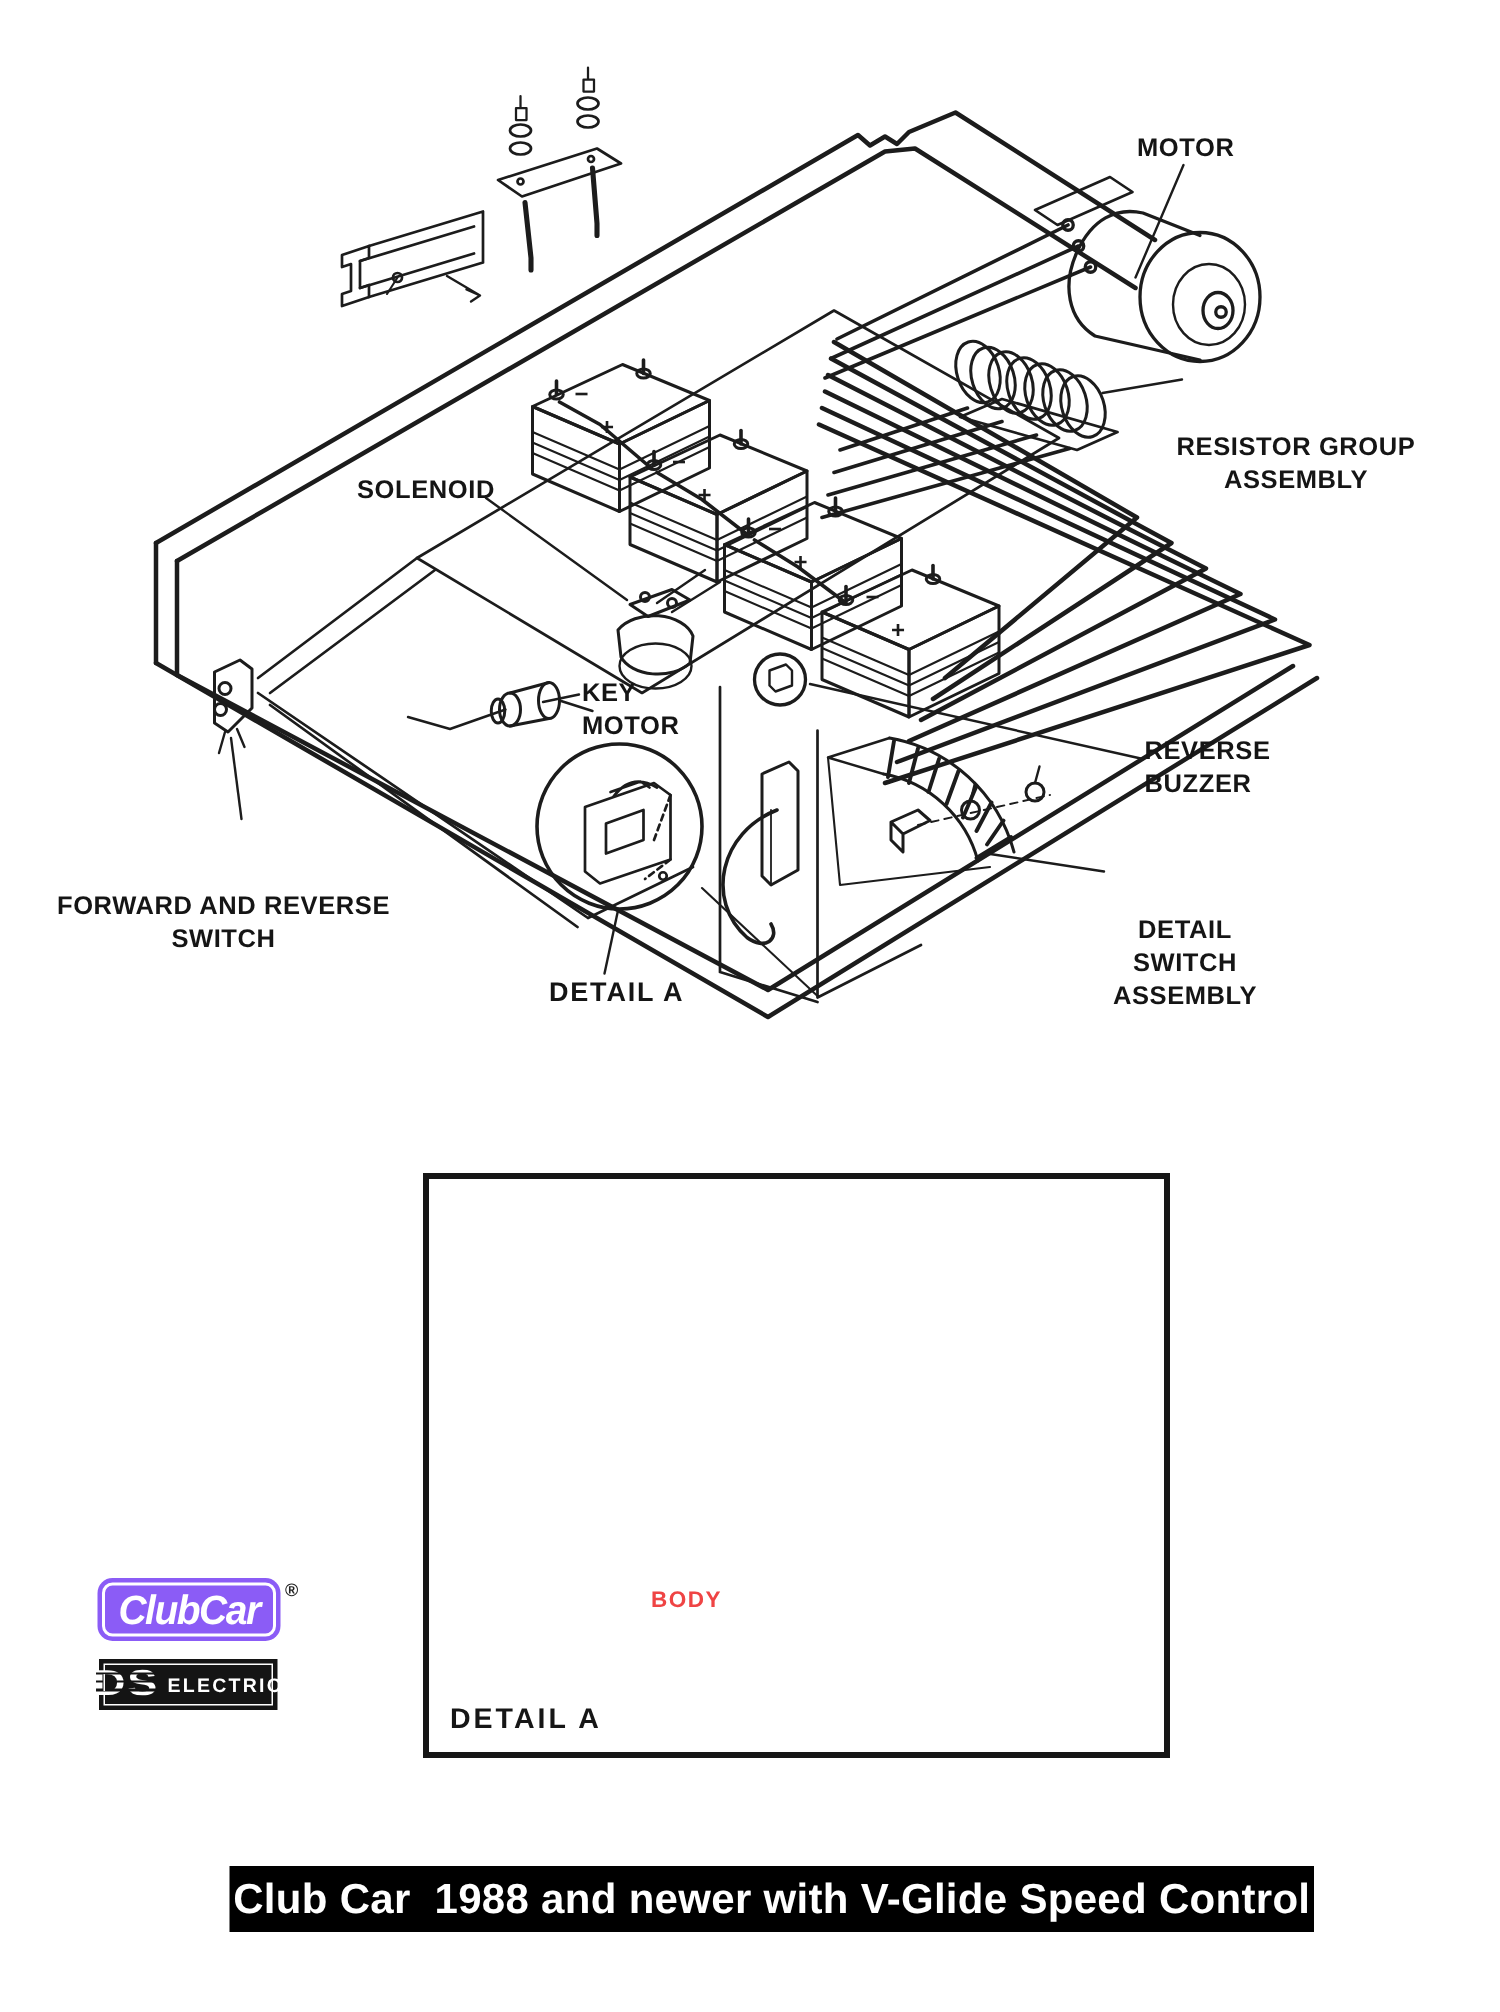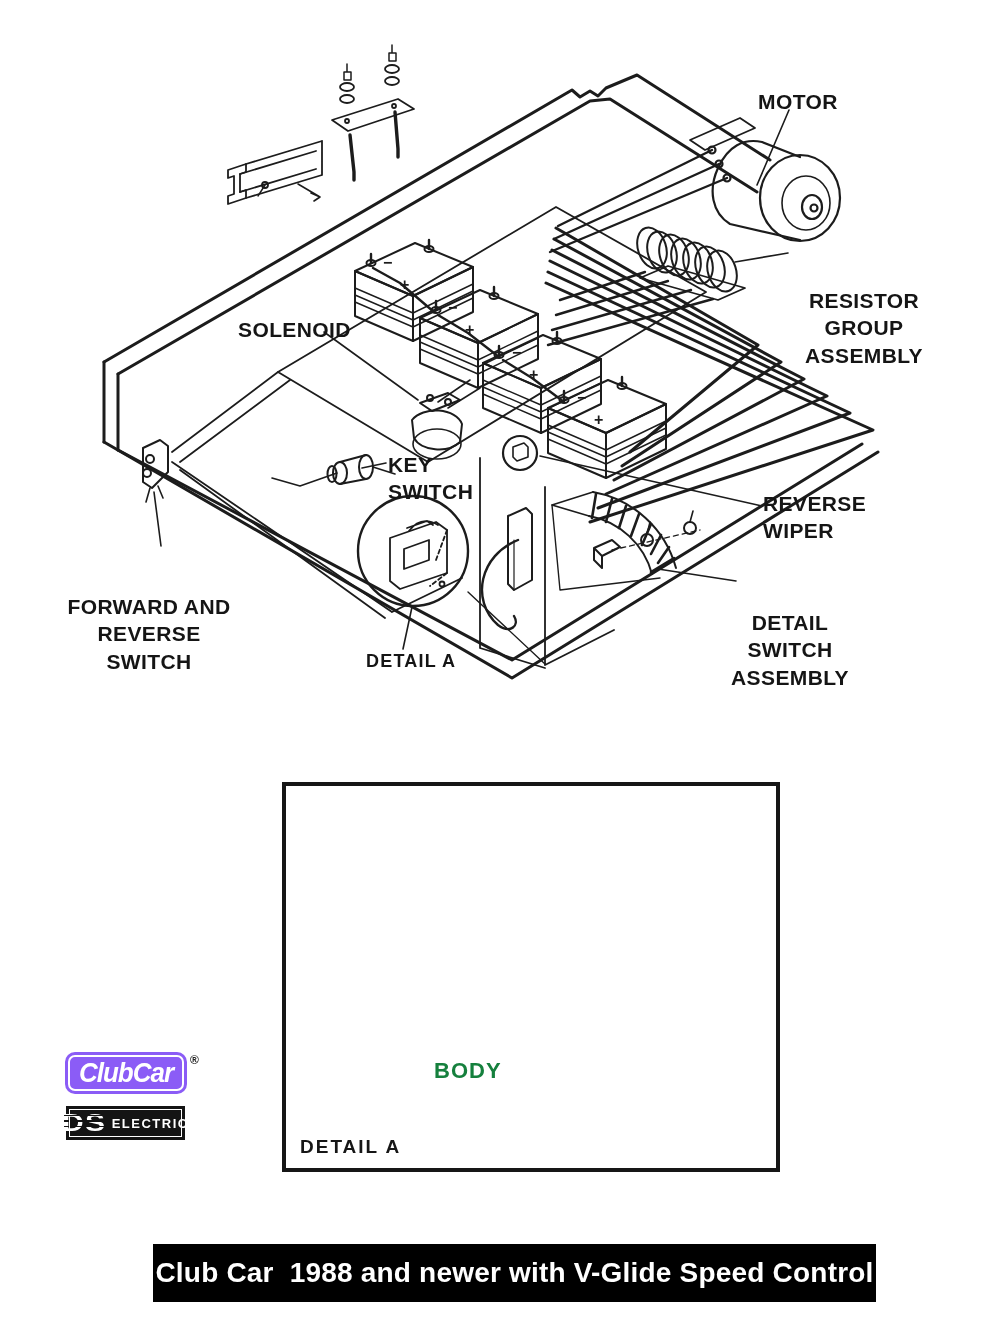--- a/index.html
+++ b/index.html
@@ -1,49 +1,49 @@
 <!DOCTYPE html>
 <html><head>
 <meta charset="utf-8">
 <style>
   html,body{margin:0;padding:0;background:#fff;}
   #page{position:relative;width:1000px;height:1341px;background:#ffffff;overflow:hidden;
         font-family:"Liberation Sans",sans-serif;color:#111;}
   svg{position:absolute;left:0;top:0;}
-  .lbl{position:absolute;font-weight:bold;font-size:21px;line-height:1.3;
+  .lbl{position:absolute;font-weight:bold;font-size:17px;line-height:1.3;
        white-space:pre-line;color:#151515;letter-spacing:.4px;}
   .lbl.center{text-align:center;margin-top:44px;}
   .callout{font-size:18px;letter-spacing:1.2px;}
   
   .detail-box{position:absolute;left:282px;top:782px;width:498px;height:390px;
               border:4px solid #161616;box-sizing:border-box;background:#fff;}
   .detail-caption{position:absolute;left:14px;bottom:10px;font-weight:bold;font-size:19px;
                   letter-spacing:2px;color:#161616;}
-  .body-label{position:absolute;left:148px;top:272px;font-weight:bold;font-size:22px;
-              letter-spacing:1px;color:#15803d;}
+  .body-label{position:absolute;left:148px;top:272px;font-weight:bold;font-size:15px;
+              letter-spacing:1px;color:#ef4444;}
   
   .clubcar-badge{position:absolute;left:65px;top:1052px;width:122px;height:42px;
                  background:#8b5cf6;border-radius:10px;display:flex;align-items:center;
                  justify-content:center;}
   .clubcar-ring{position:absolute;inset:3px;border:2px solid #fff;border-radius:7px;}
   .clubcar-text{position:relative;color:#fff;font-weight:bold;font-style:italic;
                 font-size:26px;letter-spacing:-1px;transform:scaleY(1.05);}
   .reg-mark{position:absolute;left:190px;top:1053px;font-size:12px;color:#222;font-weight:bold;}
   
   .ds-badge{position:absolute;left:66px;top:1106px;width:119px;height:34px;background:#141414;
             display:flex;align-items:center;justify-content:center;gap:6px;}
   .ds-ring{position:absolute;inset:3px;border:1.5px solid #fff;}
   .ds-big{position:relative;color:#fff;font-weight:bold;font-size:24px;letter-spacing:1px;
           line-height:1;transform:scaleX(1.25);transform-origin:left;
           background:repeating-linear-gradient(#fff 0 4px,#141414 4px 5.5px);
           -webkit-background-clip:text;background-clip:text;-webkit-text-fill-color:transparent;}
   .ds-small{position:relative;color:#fff;font-weight:bold;font-size:13px;letter-spacing:1.5px;
             margin-left:8px;}
   
-  .title-bar{position:absolute;left:153px;top:1244px;width:723px;height:58px;background:#000;
+  .title-bar{position:absolute;left:153px;top:1244px;width:723px;height:44px;background:#000;
              display:flex;align-items:center;justify-content:center;}
   .title-text{color:#fff;font-weight:bold;font-size:28px;letter-spacing:.2px;white-space:pre;}
 </style>
 </head>
 <body>
 
 <div id="page">
 
   <svg width="1000" height="1341" viewBox="0 0 1000 1341" fill="none" stroke="#1c1c1c" stroke-width="3" stroke-linejoin="round" stroke-linecap="round">
 
@@ -301,27 +301,27 @@
   </svg>
 
   <div class="lbl" style="left:758px;top:88px;">MOTOR</div>
 
   <div class="lbl center" style="left:782px;top:243px;width:164px;">RESISTOR GROUP
 ASSEMBLY</div>
 
   <div class="lbl" style="left:238px;top:316px;">SOLENOID</div>
 
   <div class="lbl" style="left:388px;top:451px;">KEY
-SWITCH</div>
+MOTOR</div>
 
   <div class="lbl center" style="left:36px;top:549px;width:226px;">FORWARD AND REVERSE
 SWITCH</div>
 
   <div class="lbl" style="left:763px;top:490px;">REVERSE
-WIPER</div>
+BUZZER</div>
 
   <div class="lbl center" style="left:725px;top:565px;width:130px;">DETAIL SWITCH
 ASSEMBLY</div>
 
   <div class="lbl callout" style="left:366px;top:650px;">DETAIL A</div>
 
   <div class="detail-box">
     <span class="body-label">BODY</span>
     <span class="detail-caption">DETAIL A</span>
   </div>

